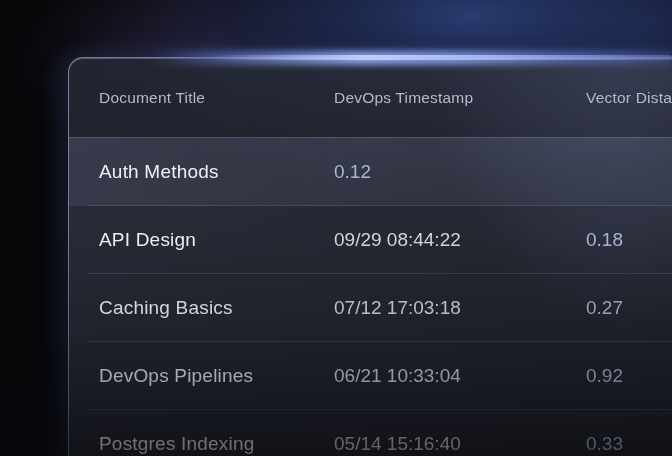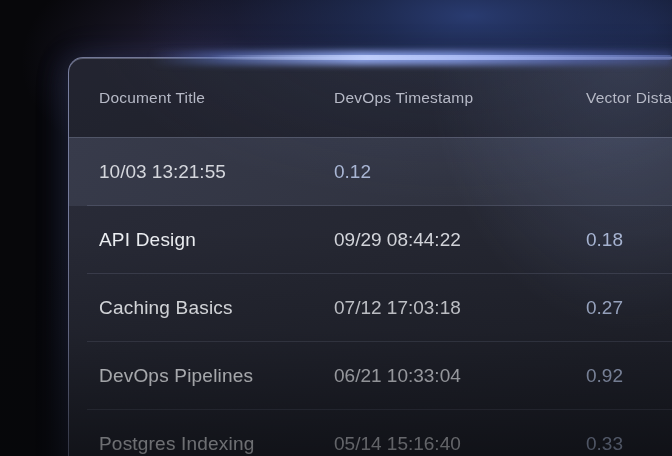--- a/index.html
+++ b/index.html
@@ -88,21 +88,21 @@
 
     <div class="thead">
       <div class="th">Document Title</div>
       <div class="th">DevOps Timestamp</div>
       <div class="th">Vector Distance</div>
     </div>
 
     <div class="tbody">
 
       <div class="trow selected">
-        <div class="td time">10/03 13:21:55</div>
+        <div class="td title">Auth Methods</div>
         <div class="td dist">0.12</div>
       </div>
 
       <div class="trow">
         <div class="td title">API Design</div>
         <div class="td time">09/29 08:44:22</div>
         <div class="td dist">0.18</div>
       </div>
 
       <div class="trow">

